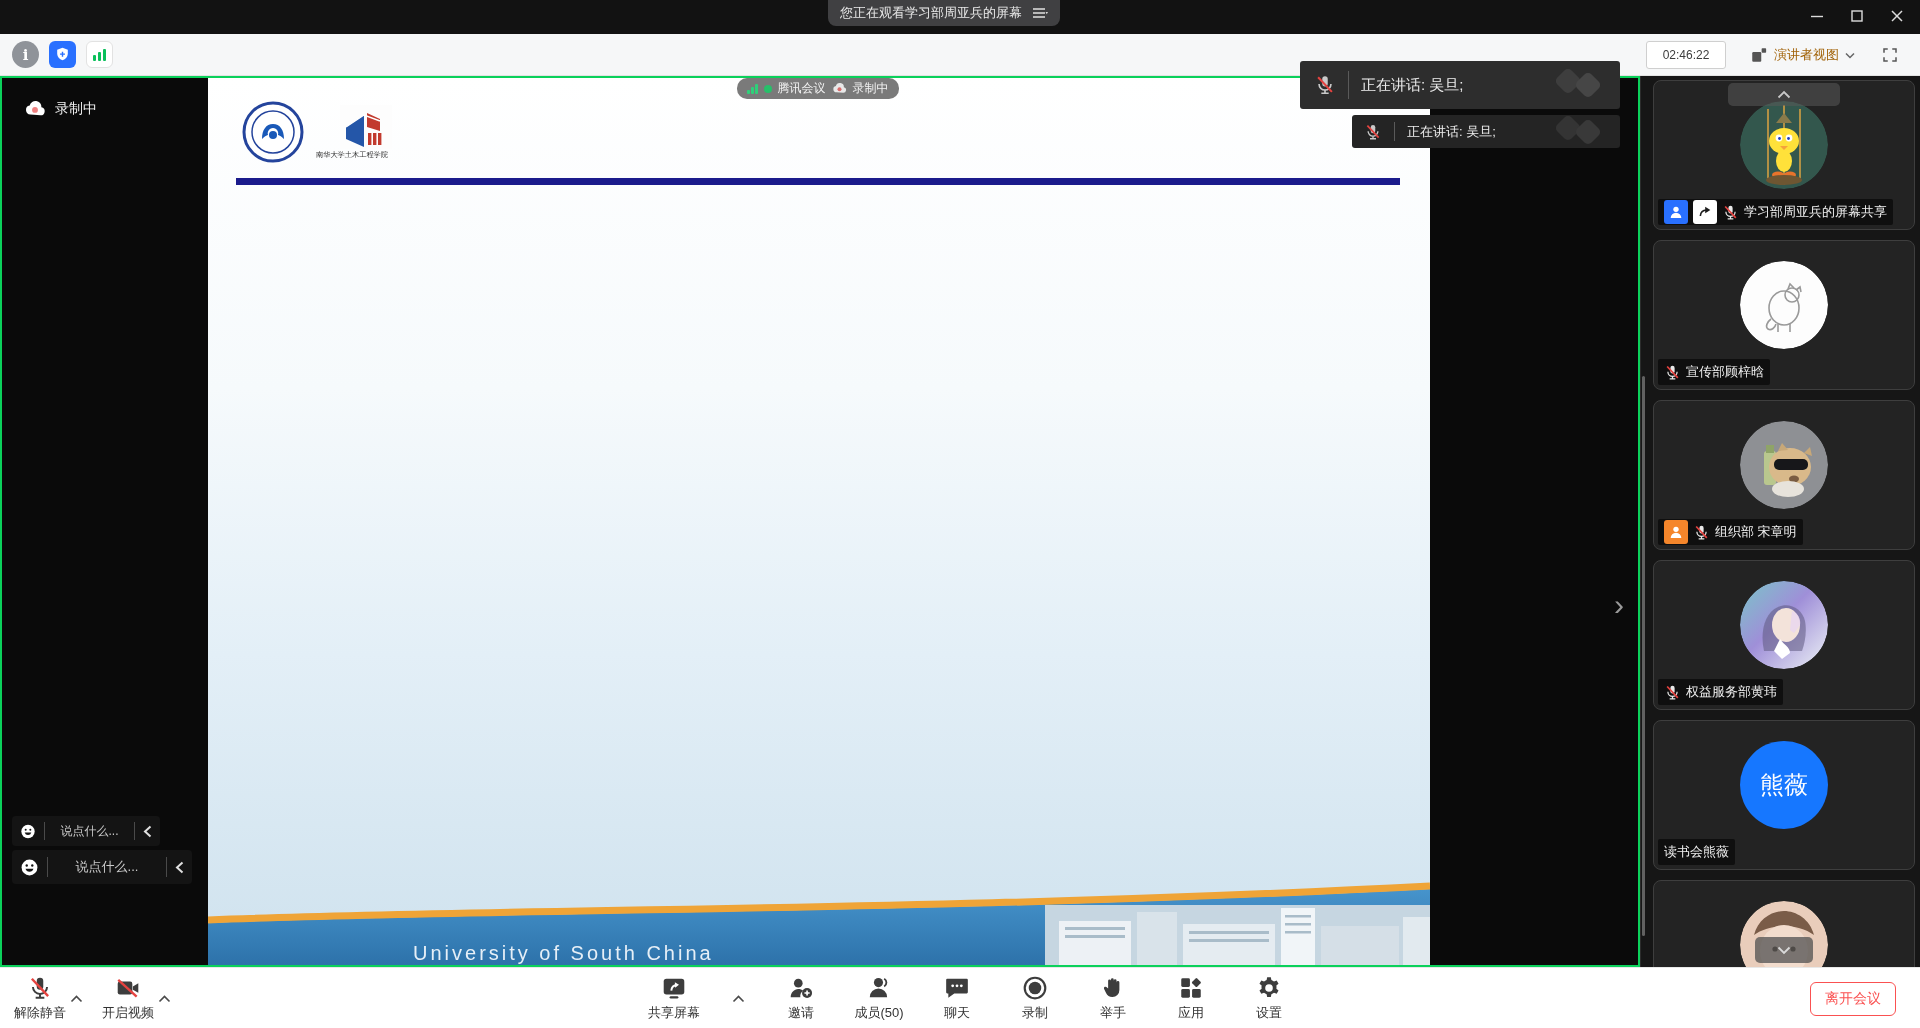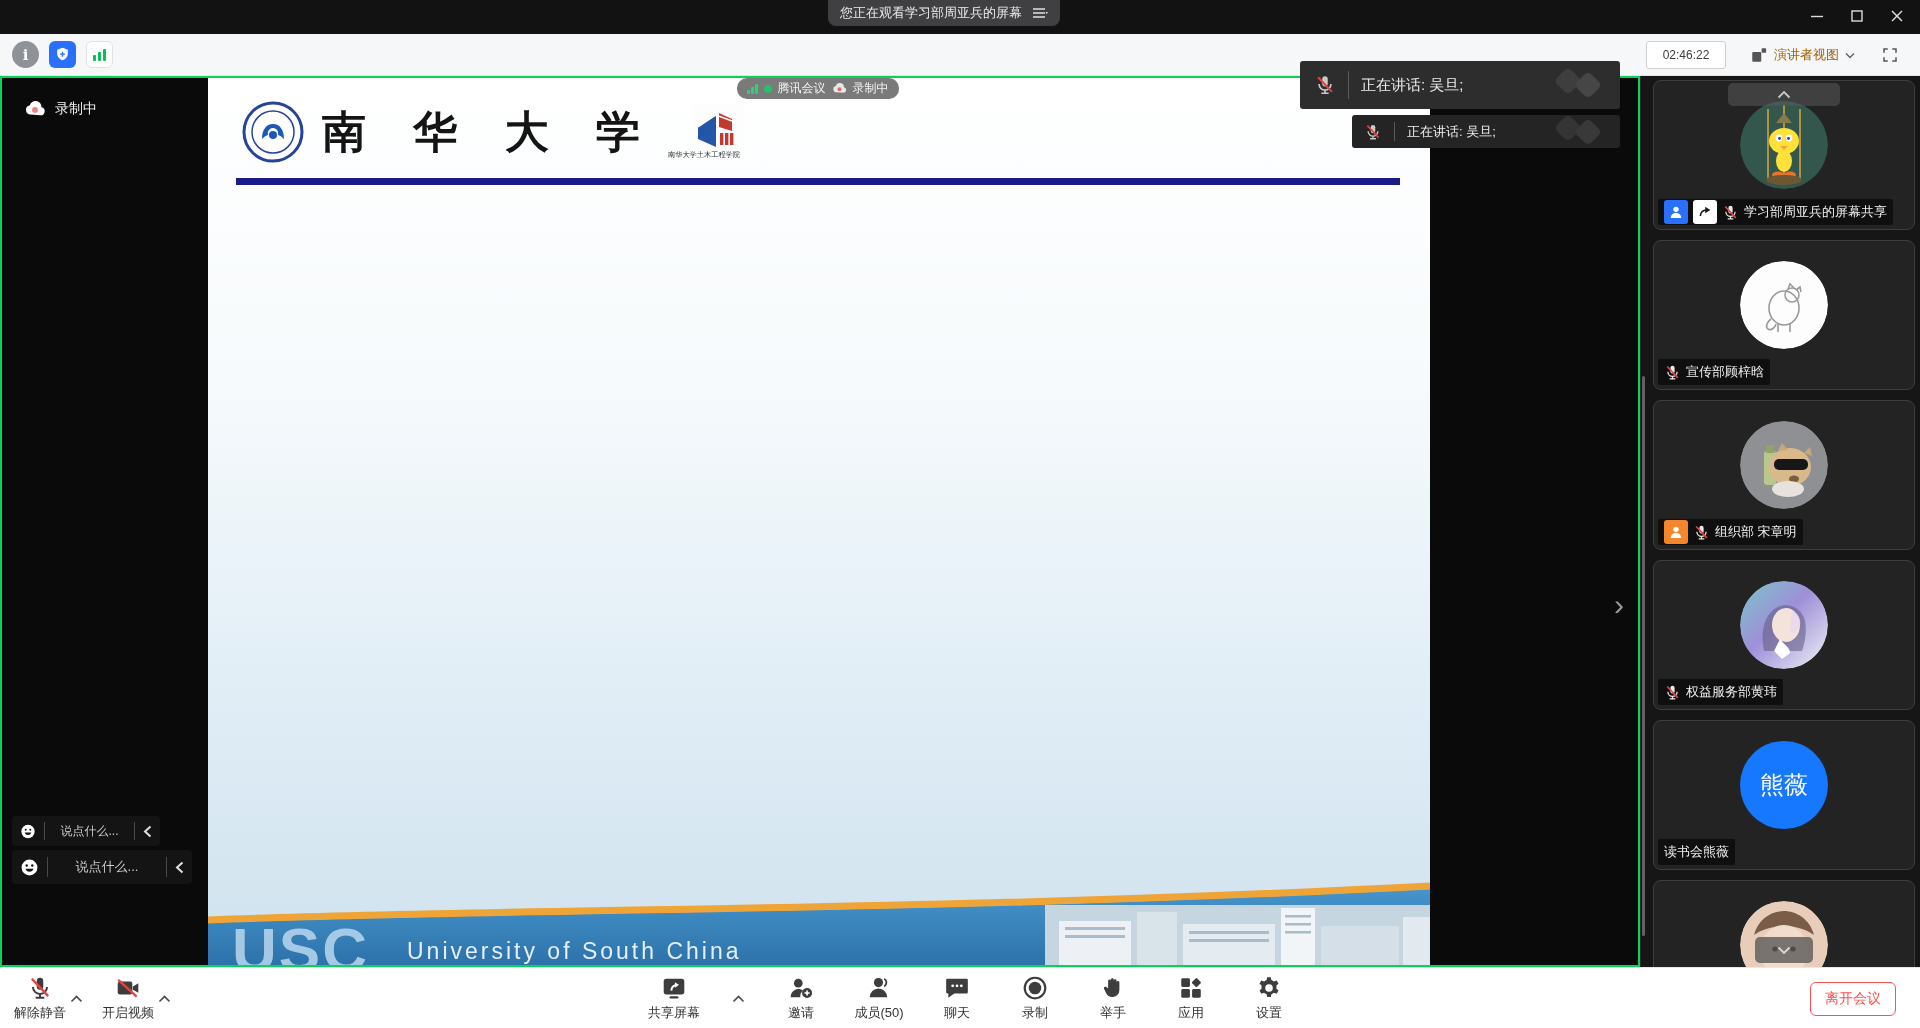--- a/index.html
+++ b/index.html
@@ -44,21 +44,21 @@
   .ce-caption { font-size:8px; color:#333; white-space:nowrap; transform:scale(.9); }
   .college-name { font-family:"DejaVu Serif",serif; font-size:34px; font-weight:bold; font-style:italic;
     color:#4a8cc8; letter-spacing:8px; white-space:nowrap; }
   .slide-divider { position:absolute; left:28px; top:100px; width:1164px; height:7px; background:#1b1b8c; }
   .slide-title { position:absolute; left:0; top:370px; width:100%; text-align:center;
     font-size:58px; font-weight:bold; color:#1aa7e1; letter-spacing:7px; white-space:nowrap;
     text-shadow:3px 4px 4px rgba(110,140,165,.55); }
   .slide-footer { position:absolute; left:0; bottom:0; width:1222px; height:90px; }
   .usc-abbr { position:absolute; left:24px; bottom:-20px; font-size:62px; font-weight:bold;
     color:rgba(185,215,238,.85); letter-spacing:2px; }
-  .usc-name { position:absolute; left:199px; bottom:0px; font-size:23px; color:#e6eff7; letter-spacing:3px; }
+  .usc-name { position:absolute; left:205px; bottom:0px; font-size:20px; color:#e6eff7; letter-spacing:3px; }
   .campus { position:absolute; right:0; bottom:0; width:385px; height:60px; }
 
   
   .rec-indicator { position:absolute; left:22px; top:20px; display:flex; align-items:center; gap:9px;
     color:#f0f0f0; font-size:14px; }
   .share-badge { position:absolute; left:735px; top:0px; height:21px; border-radius:10px;
     background:rgba(108,108,108,.9); display:flex; align-items:center; gap:6px; padding:0 10px;
     color:#f2f2f2; font-size:12px; white-space:nowrap; }
   .gdot { width:8px; height:8px; border-radius:50%; background:#27c06a; }
   .mini-bars { display:flex; align-items:flex-end; gap:1.5px; height:10px; }
@@ -220,21 +220,20 @@
     <div class="slide">
       <div class="slide-header">
         <span class="ic">
             <svg width="62" height="62" viewBox="0 0 62 62">
               <circle cx="31" cy="31" r="29" fill="#fff" stroke="#24449c" stroke-width="3"></circle>
               <circle cx="31" cy="31" r="21" fill="none" stroke="#24449c" stroke-width="1.5"></circle>
               <path d="M20 38c0-9 4-15 11-15s11 6 11 15c0 0-4-4-6-4 1-3-1-7-5-7s-6 4-5 7c-2 0-6 4-6 4z" fill="#1a59b8"></path>
               <circle cx="31" cy="34" r="4" fill="#1a59b8"></circle>
             </svg>
           </span>
-        <span class="univ-name">南 华 大 学</span>
         <span class="ce-logo">
           <span class="ic">
               <svg width="52" height="44" viewBox="0 0 52 44">
                 <rect x="0" y="0" width="52" height="44" fill="#fdfdfd"></rect>
                 <path d="M6 22 L24 10 L24 42 L6 34 Z" fill="#2456a8"></path>
                 <path d="M27 8 L40 14 L40 26 L27 22 Z" fill="#c23a2e"></path>
                 <g fill="#c23a2e">
                   <rect x="28" y="28" width="3.4" height="12"></rect>
                   <rect x="33" y="28" width="3.4" height="12"></rect>
                   <rect x="38" y="28" width="3.4" height="12"></rect>
@@ -250,21 +249,20 @@
         <svg width="1222" height="90" viewBox="0 0 1222 90" style="position:absolute;left:0;bottom:0;">
           <defs>
             <linearGradient id="bandg" x1="0" y1="0" x2="0" y2="1">
               <stop offset="0" stop-color="#4694cc"></stop>
                 <stop offset="1" stop-color="#2d72aa"></stop>
             </linearGradient>
           </defs>
           <path d="M0,48 C300,36 720,40 1222,14 L1222,90 L0,90 Z" fill="url(#bandg)"></path>
           <path d="M0,45 C300,33 720,37 1222,11" fill="none" stroke="#efa437" stroke-width="7"></path>
         </svg>
-        <span class="usc-abbr">USC</span>
         <span class="usc-name">University of South China</span>
         <span class="campus ic">
             <svg width="385" height="60" viewBox="0 0 385 60">
               <rect width="385" height="60" fill="#c6d6e1"></rect>
               <rect x="14" y="16" width="72" height="44" fill="#edf1f5"></rect>
               <rect x="92" y="7" width="40" height="53" fill="#d9e3ea"></rect>
               <rect x="138" y="19" width="92" height="41" fill="#e5ecf1"></rect>
               <rect x="236" y="3" width="34" height="57" fill="#f1f5f8"></rect>
               <rect x="276" y="21" width="78" height="39" fill="#d5dfe7"></rect>
               <rect x="358" y="12" width="27" height="48" fill="#e2eaef"></rect>

